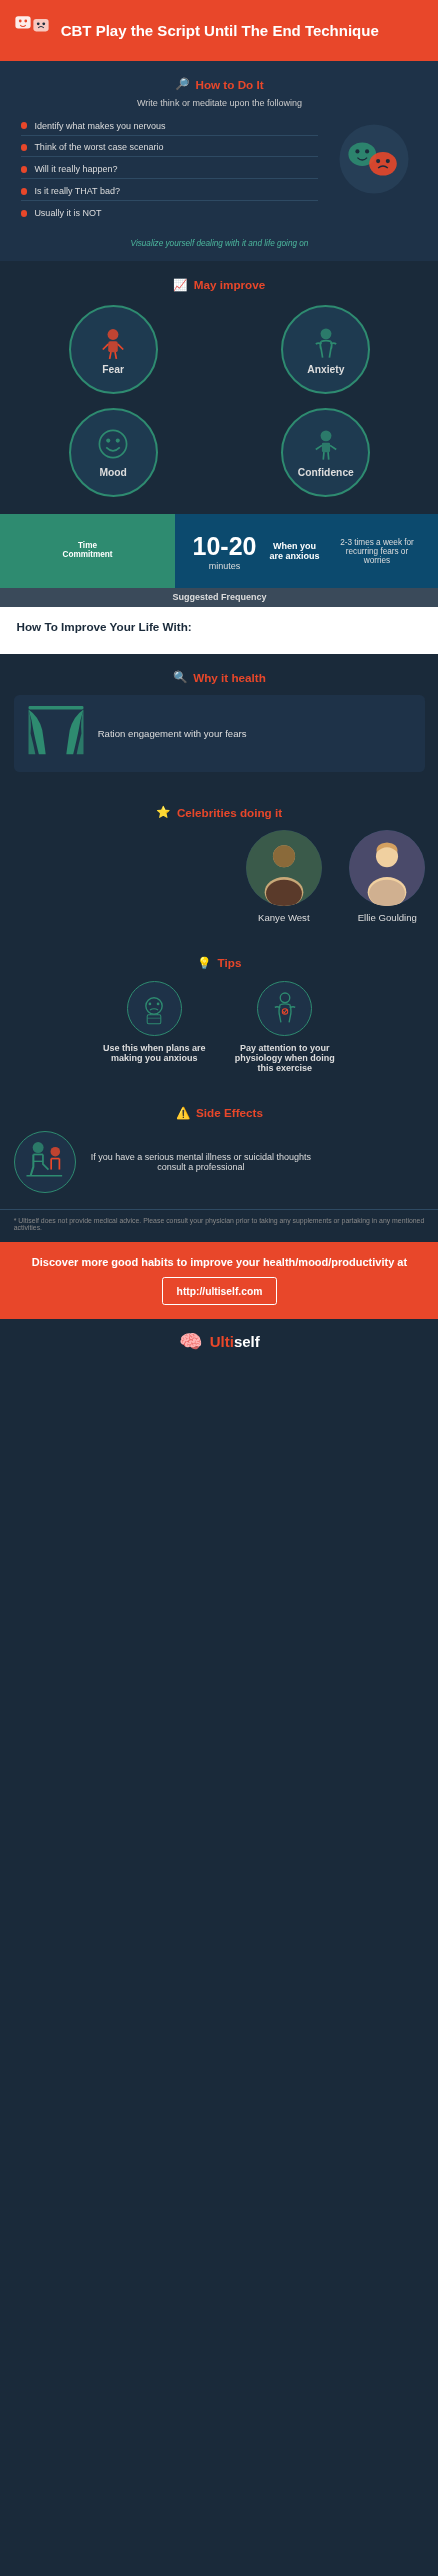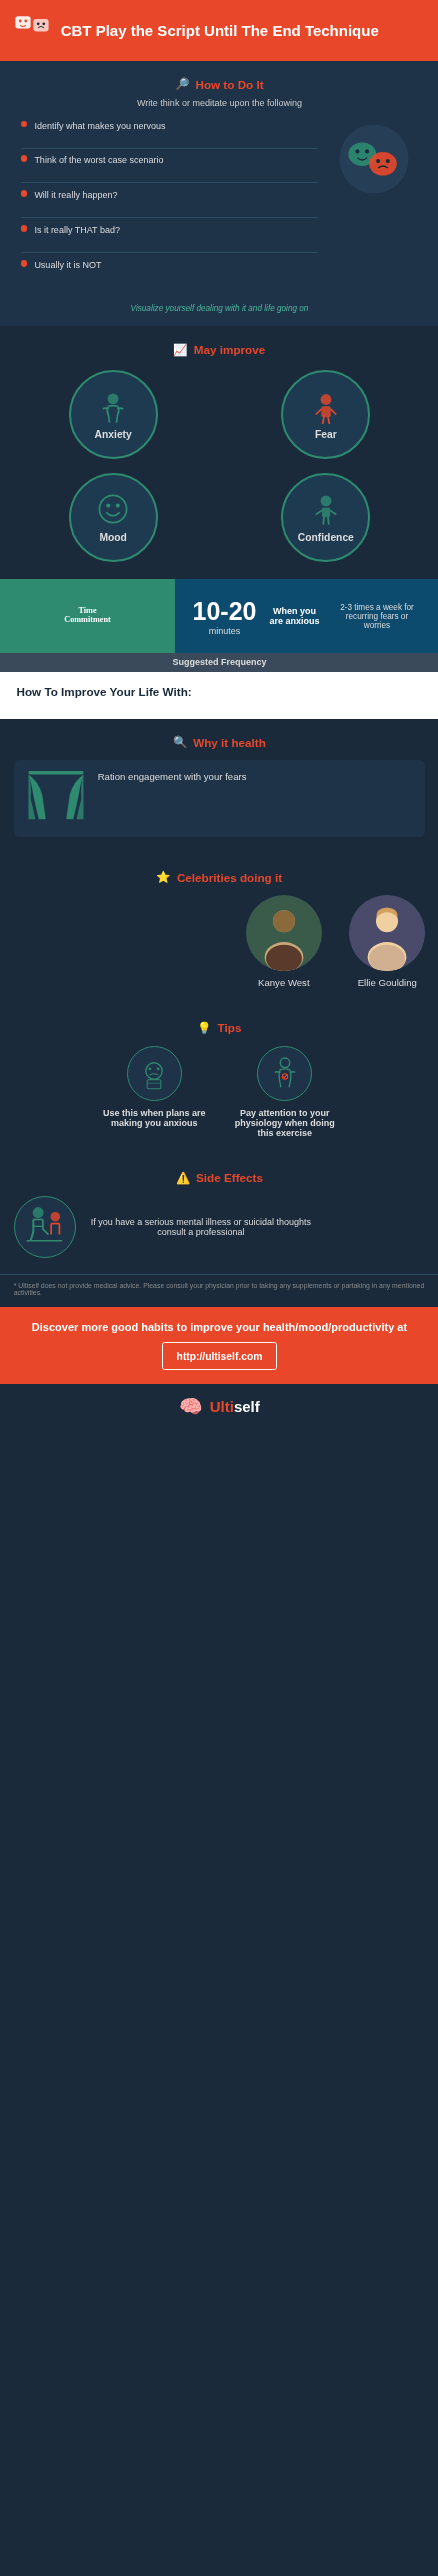--- a/index.html
+++ b/index.html
@@ -55,27 +55,27 @@
     .how-content {
       display: flex;
       align-items: flex-start;
       gap: 11px;
     }
     .how-list {
       flex: 1;
     }
     .how-item {
       display: flex;
-      align-items: flex-start;
+      align-items: center;
       gap: 6.9px;
       margin-bottom: 6.9px;
       font-size: 9px;
       color: #ddd;
       border-bottom: 0.7px solid #2e4a63;
-      padding-bottom: 17px;
+      padding-bottom: 4px;
     }
     .how-item:last-child { border-bottom: none; }
     .how-dot {
       width: 6.9px;
       height: 6.9px;
       background: #e8472a;
       border-radius: 50%;
       flex-shrink: 0;
     }
     .theater-icon-wrap {
@@ -134,21 +134,20 @@
       display: flex;
     }
     .time-left {
       background: #2e8b70;
       flex: 1;
       padding: 27px;
       display: flex;
       flex-direction: column;
       align-items: center;
       justify-content: center;
-      font-family: Liberation Serif, serif;
     }
     .time-right {
       background: #0c4a6e;
       flex: 2;
       padding: 11px;
       display: flex;
       align-items: center;
       justify-content: space-around;
     }
     .time-label {
@@ -207,21 +206,21 @@
       line-height: 1.3;
     }
 
     
     .why-section {
       background: #1a2a3a;
       padding: 16.5px 13.7px;
     }
     .why-content {
       display: flex;
-      align-items: flex-start;
+      align-items: center;
       gap: 11px;
       margin-top: 11px;
       background: #1e3248;
       border-radius: 5.5px;
       padding: 11px;
     }
     .curtain-icon {
       width: 62px;
       height: 55px;
       flex-shrink: 0;
@@ -448,42 +447,42 @@
 <div class="improve-section">
   <div class="section-heading">
     <span>📈</span>
     <span>May improve</span>
   </div>
   <div class="circles-grid">
 
     <div class="circle-item">
       <div class="circle">
         <svg width="34" height="34" viewBox="0 0 50 50">
+          <circle cx="25" cy="14" r="8" fill="#e8472a" opacity="0.8"></circle>
+          <rect x="18" y="24" width="14" height="16" rx="3" fill="#e8472a" opacity="0.8"></rect>
+          <line x1="18" y1="28" x2="10" y2="36" stroke="#e8472a" stroke-width="2.5"></line>
+          <line x1="32" y1="28" x2="40" y2="36" stroke="#e8472a" stroke-width="2.5"></line>
+          <line x1="22" y1="40" x2="20" y2="50" stroke="#e8472a" stroke-width="2.5"></line>
+          <line x1="28" y1="40" x2="30" y2="50" stroke="#e8472a" stroke-width="2.5"></line>
+        </svg>
+        <span class="circle-label">Fear</span>
+      </div>
+    </div>
+
+    <div class="circle-item">
+      <div class="circle">
+        <svg width="34" height="34" viewBox="0 0 50 50">
           <circle cx="25" cy="13" r="8" fill="#2e8b70" opacity="0.8"></circle>
           <path d="M18 24 Q15 30 18 36 L20 48" stroke="#2e8b70" stroke-width="2.5" fill="none"></path>
           <path d="M32 24 Q35 30 32 36 L30 48" stroke="#2e8b70" stroke-width="2.5" fill="none"></path>
           <path d="M18 24 Q25 22 32 24" stroke="#2e8b70" stroke-width="2.5" fill="none"></path>
           <path d="M10 28 Q14 25 18 28" stroke="#2e8b70" stroke-width="2.5" fill="none"></path>
           <path d="M32 28 Q36 25 40 28" stroke="#2e8b70" stroke-width="2.5" fill="none"></path>
         </svg>
         <span class="circle-label">Anxiety</span>
-      </div>
-    </div>
-
-    <div class="circle-item">
-      <div class="circle">
-        <svg width="34" height="34" viewBox="0 0 50 50">
-          <circle cx="25" cy="14" r="8" fill="#e8472a" opacity="0.8"></circle>
-          <rect x="18" y="24" width="14" height="16" rx="3" fill="#e8472a" opacity="0.8"></rect>
-          <line x1="18" y1="28" x2="10" y2="36" stroke="#e8472a" stroke-width="2.5"></line>
-          <line x1="32" y1="28" x2="40" y2="36" stroke="#e8472a" stroke-width="2.5"></line>
-          <line x1="22" y1="40" x2="20" y2="50" stroke="#e8472a" stroke-width="2.5"></line>
-          <line x1="28" y1="40" x2="30" y2="50" stroke="#e8472a" stroke-width="2.5"></line>
-        </svg>
-        <span class="circle-label">Fear</span>
       </div>
     </div>
 
     <div class="circle-item">
       <div class="circle">
         <svg width="34" height="34" viewBox="0 0 50 50">
           <circle cx="25" cy="25" r="20" fill="none" stroke="#2e8b70" stroke-width="2.5"></circle>
           <circle cx="18" cy="20" r="3" fill="#2e8b70"></circle>
           <circle cx="32" cy="20" r="3" fill="#2e8b70"></circle>
           <path d="M15 30 Q25 40 35 30" stroke="#2e8b70" stroke-width="2.5" fill="none"></path>

